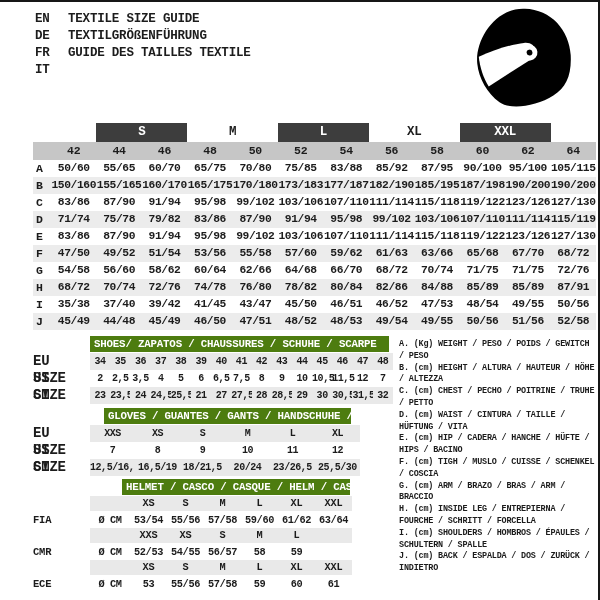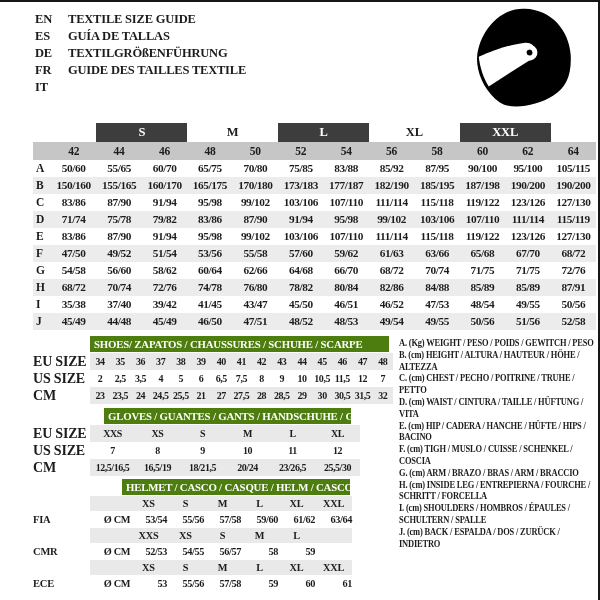--- a/index.html
+++ b/index.html
@@ -1,18 +1,18 @@
 <!DOCTYPE html>
 <html><head>
 <meta charset="utf-8">
 <style>
   html,body{margin:0;padding:0;background:#fff}
   .frame{position:relative;width:600px;height:600px;background:#fff;overflow:hidden;
     box-sizing:border-box;border-top:2px solid #161616;border-right:2px solid #161616;
-    font-family:Liberation Serif, serif;font-weight:bold;color:#1c1c1c;letter-spacing:-0.2px}
+    font-family:Liberation Mono, monospace;font-weight:bold;color:#1c1c1c;letter-spacing:-0.2px}
   
   .langs{position:absolute;left:35px;top:9px}
   .lrow{display:flex;height:17px;line-height:17px;font-size:12.5px}
   .lcode{width:33px}
   
   .helmet-icon{position:absolute;left:461px;top:4px;width:120px;height:104px}
   
   #main-table{position:absolute;left:33px;top:121px;width:563px;display:grid;grid-template-columns:18px repeat(12,1fr)}
   .gh{height:19px;line-height:18px;text-align:center;font-size:12.5px}
   .dark{background:#3d3d3d;color:#fff}
@@ -29,38 +29,34 @@
   .tband{height:17px}
   .band{height:16px;line-height:16px;background:#4d7c0f;color:#fff;font-size:10.8px;padding-left:4px;white-space:nowrap}
   #shoes .band{width:295px}
   #gloves .band{width:243px}
   #helmet-table .band{width:224px}
   .slab{font-size:14px;height:17px;line-height:17px}
   .sval{font-size:10px;height:17px;line-height:17px;text-align:center;letter-spacing:-0.45px}
   .g{background:#e9e9e9}
   .hlab{font-size:10.5px;height:16px;line-height:16px}
   .hsz{height:15px;line-height:15px;font-size:10.3px;text-align:center}
-  .hunit,.hval{font-size:10.3px;height:16px;line-height:16px;text-align:right;letter-spacing:-0.4px}
+  .hunit,.hval{font-size:10.3px;height:16px;line-height:16px;text-align:center;letter-spacing:-0.4px}
   
   #legend{position:absolute;left:399px;top:336px;width:200px}
   .litem{font-size:9.4px;line-height:11.8px;transform:scaleX(0.9);transform-origin:0 0;width:222px}
 </style>
 </head>
 <body>
 
 <div class="frame">
 
   <div class="langs" id="langs">
       <div class="lrow">
         <div class="lcode">EN</div>
         <div class="ltext">TEXTILE SIZE GUIDE</div>
-      </div>
-      <div class="lrow">
-        <div class="lcode">ES</div>
-        <div class="ltext">GUÍA DE TALLAS</div>
       </div>
       <div class="lrow">
         <div class="lcode">DE</div>
         <div class="ltext">TEXTILGRÖßENFÜHRUNG</div>
       </div>
       <div class="lrow">
         <div class="lcode">FR</div>
         <div class="ltext">GUIDE DES TAILLES TEXTILE</div>
       </div>
       <div class="lrow">

